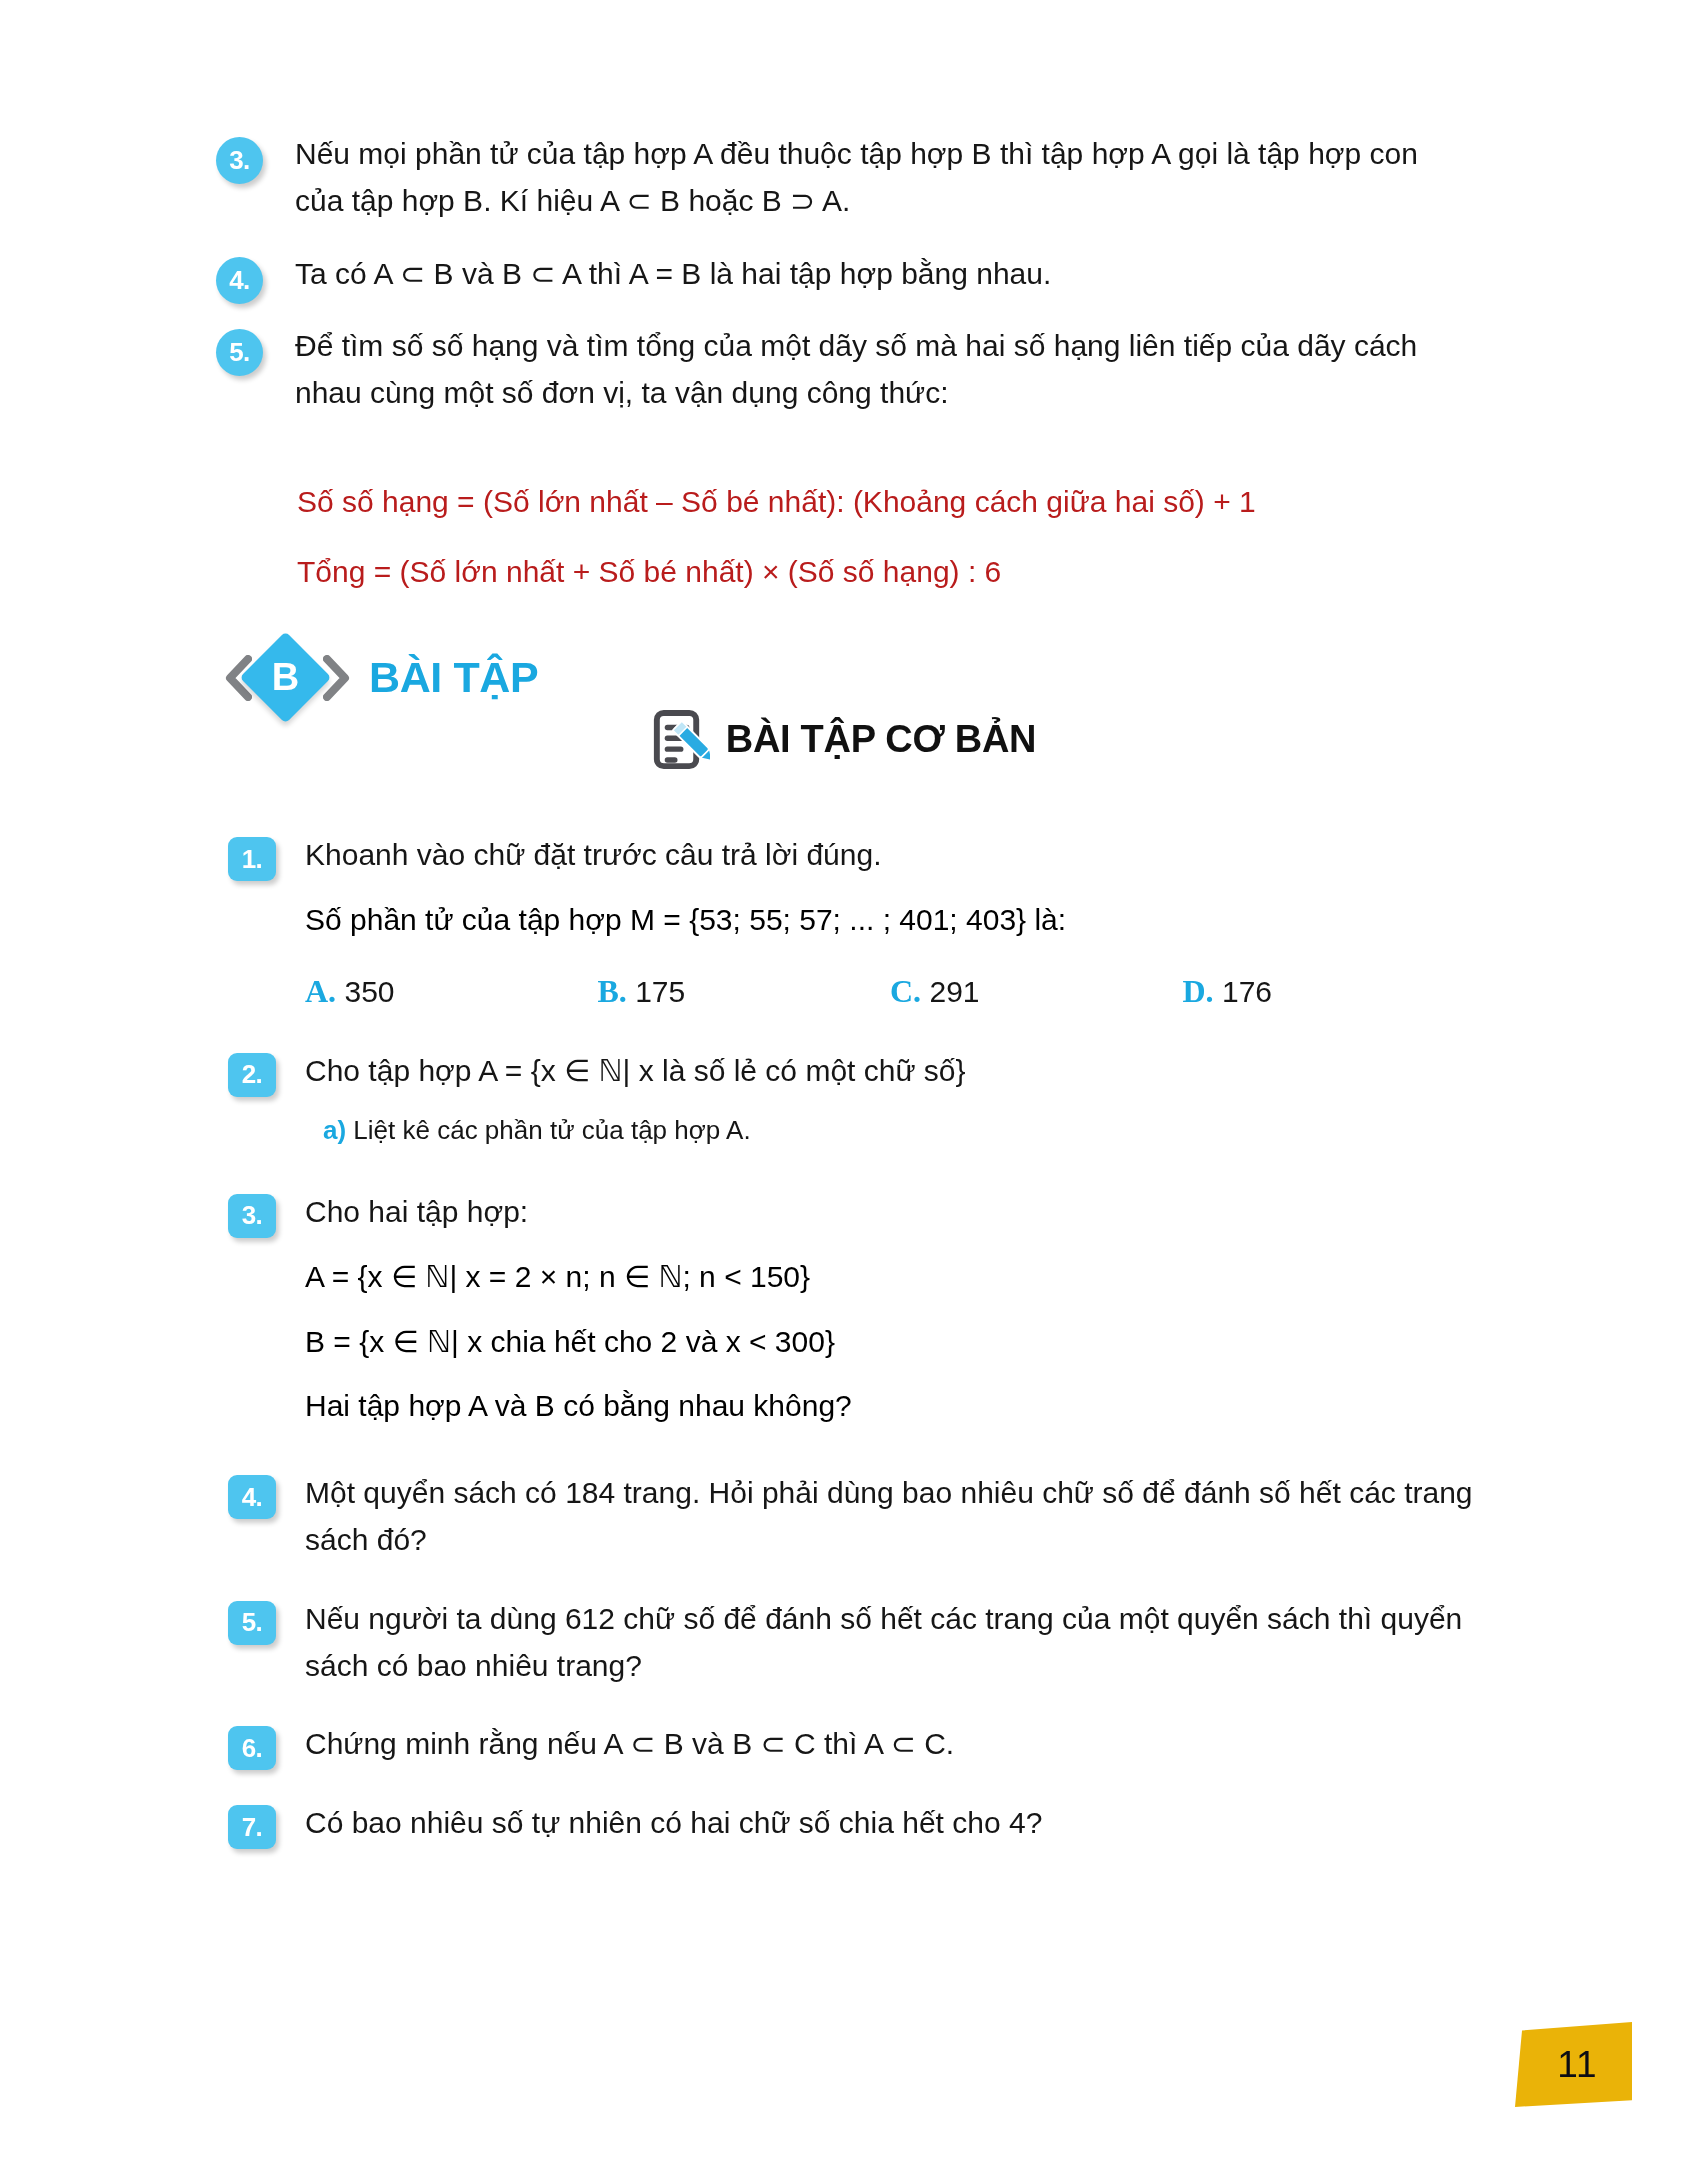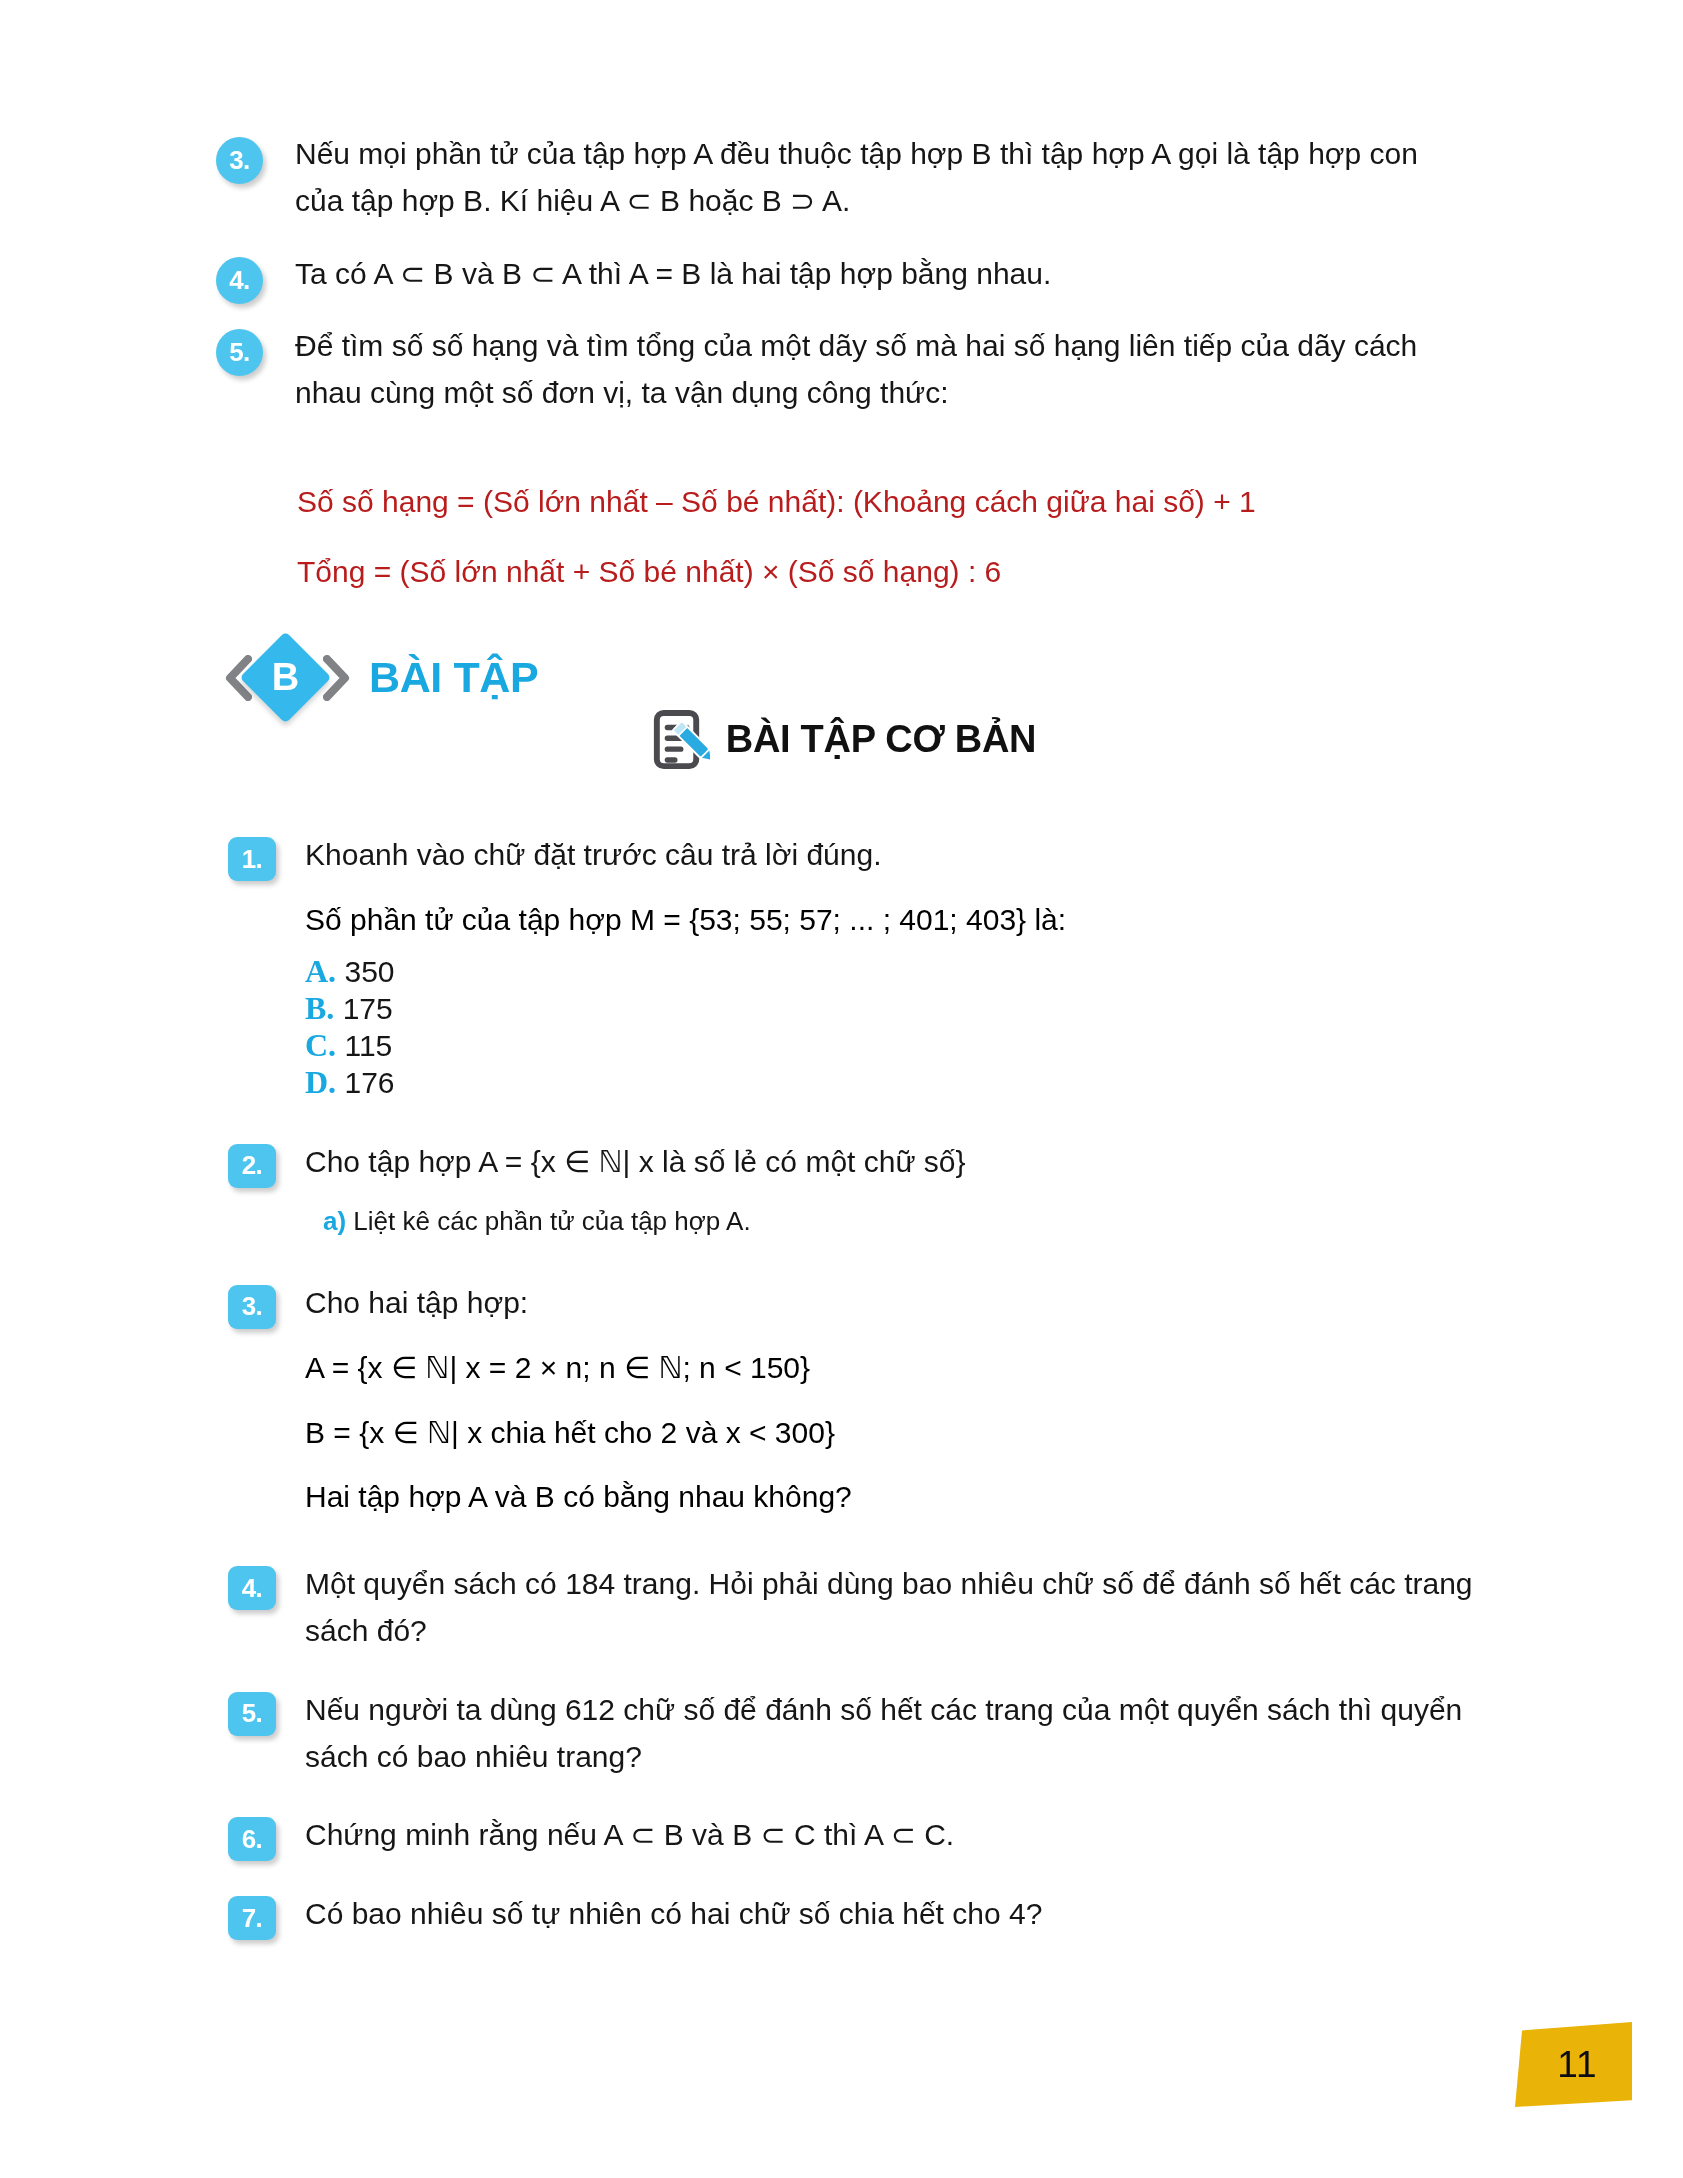--- a/index.html
+++ b/index.html
@@ -195,23 +195,22 @@
   .ex-extra {
     font-size: 30px;
     line-height: 1.56;
     color: #000000;
     margin-top: 18px;
   }
 
   
   .mc-row {
     display: flex;
-    margin-top: 9px;
+    margin-top: 29px;
     font-size: 30px;
-    flex-direction: column;
   }
   .mc-opt { width: 313px; }
   .mc-letter {
     color: #1aa8e0;
     font-weight: 700;
     font-family: "Liberation Serif", "DejaVu Serif", serif;
     font-size: 32px;
   }
   .mc-val { color: #161616; }
 
@@ -304,21 +303,21 @@
         <div class="mc-opt">
           <span class="mc-letter">A.</span>
           <span class="mc-val">350</span>
         </div>
         <div class="mc-opt">
           <span class="mc-letter">B.</span>
           <span class="mc-val">175</span>
         </div>
         <div class="mc-opt">
           <span class="mc-letter">C.</span>
-          <span class="mc-val">115</span>
+          <span class="mc-val">291</span>
         </div>
         <div class="mc-opt">
           <span class="mc-letter">D.</span>
           <span class="mc-val">176</span>
         </div>
       </div>
     </div>
 
     <div class="ex-item" style="margin-top:38px;">
       <span class="badge-square">2.</span>

